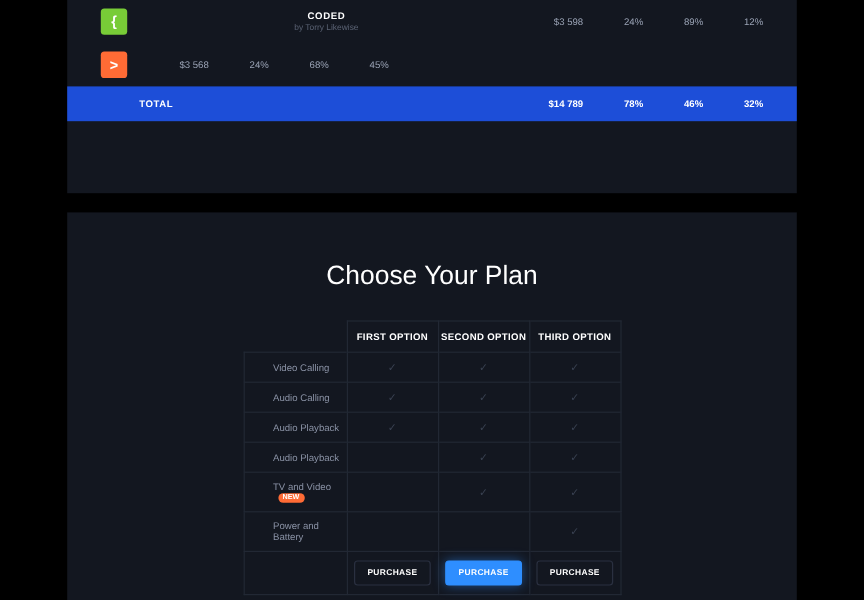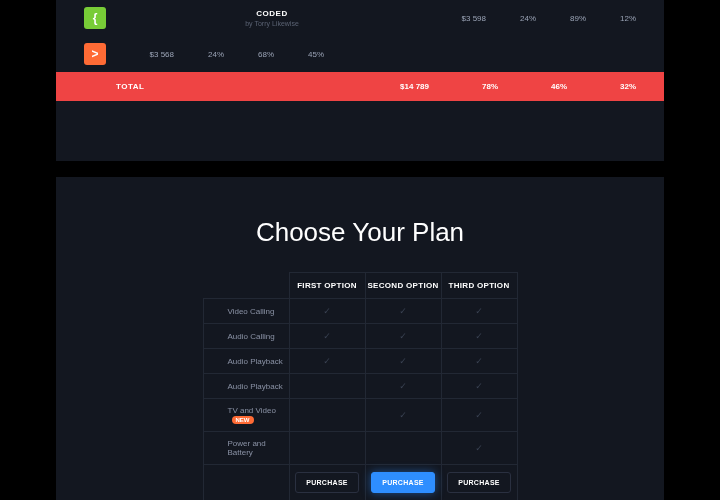--- a/index.html
+++ b/index.html
@@ -18,24 +18,23 @@
 .panel1 { padding-bottom: 60px; }
 .panel2 { margin-top: 16px; padding: 40px 0 20px; }
 
 .row {
   display: flex;
   align-items: center;
   padding: 7px 28px;
   font-size: 8px;
 }
 .row-total {
-  background: #ef4444;
+  background: #1d4ed8;
   font-weight: 700;
   padding: 10px 28px;
-  gap: 19px;
 }
 .icon-box {
   width: 22px;
   height: 22px;
   border-radius: 3px;
   display: flex;
   align-items: center;
   justify-content: center;
   font-size: 12px;
   font-weight: 700;
@@ -47,21 +46,21 @@
 .song-info { flex: 1; text-align: center; }
 .song-title { font-size: 8px; font-weight: 700; letter-spacing: 0.5px; }
 .song-by { font-size: 7px; color: #5a6273; margin-top: 2px; }
 .num { width: 50px; text-align: right; font-size: 8px; color: #9aa3b5; }
 .row-total .num { color: #fff; }
 .num.amt { width: 58px; }
 .total-label { flex: 1; font-size: 8px; font-weight: 700; letter-spacing: 0.5px; margin-left: 32px; }
 
 .plan-title {
   text-align: center;
-  font-size: 26px;
+  font-size: 22px;
   font-weight: 400;
   margin-bottom: 24px;
 }
 .plan-table {
   margin: 0 auto;
   border-collapse: collapse;
 }
 .plan-table th, .plan-table td {
   border: 1px solid #222834;
   font-size: 8px;

